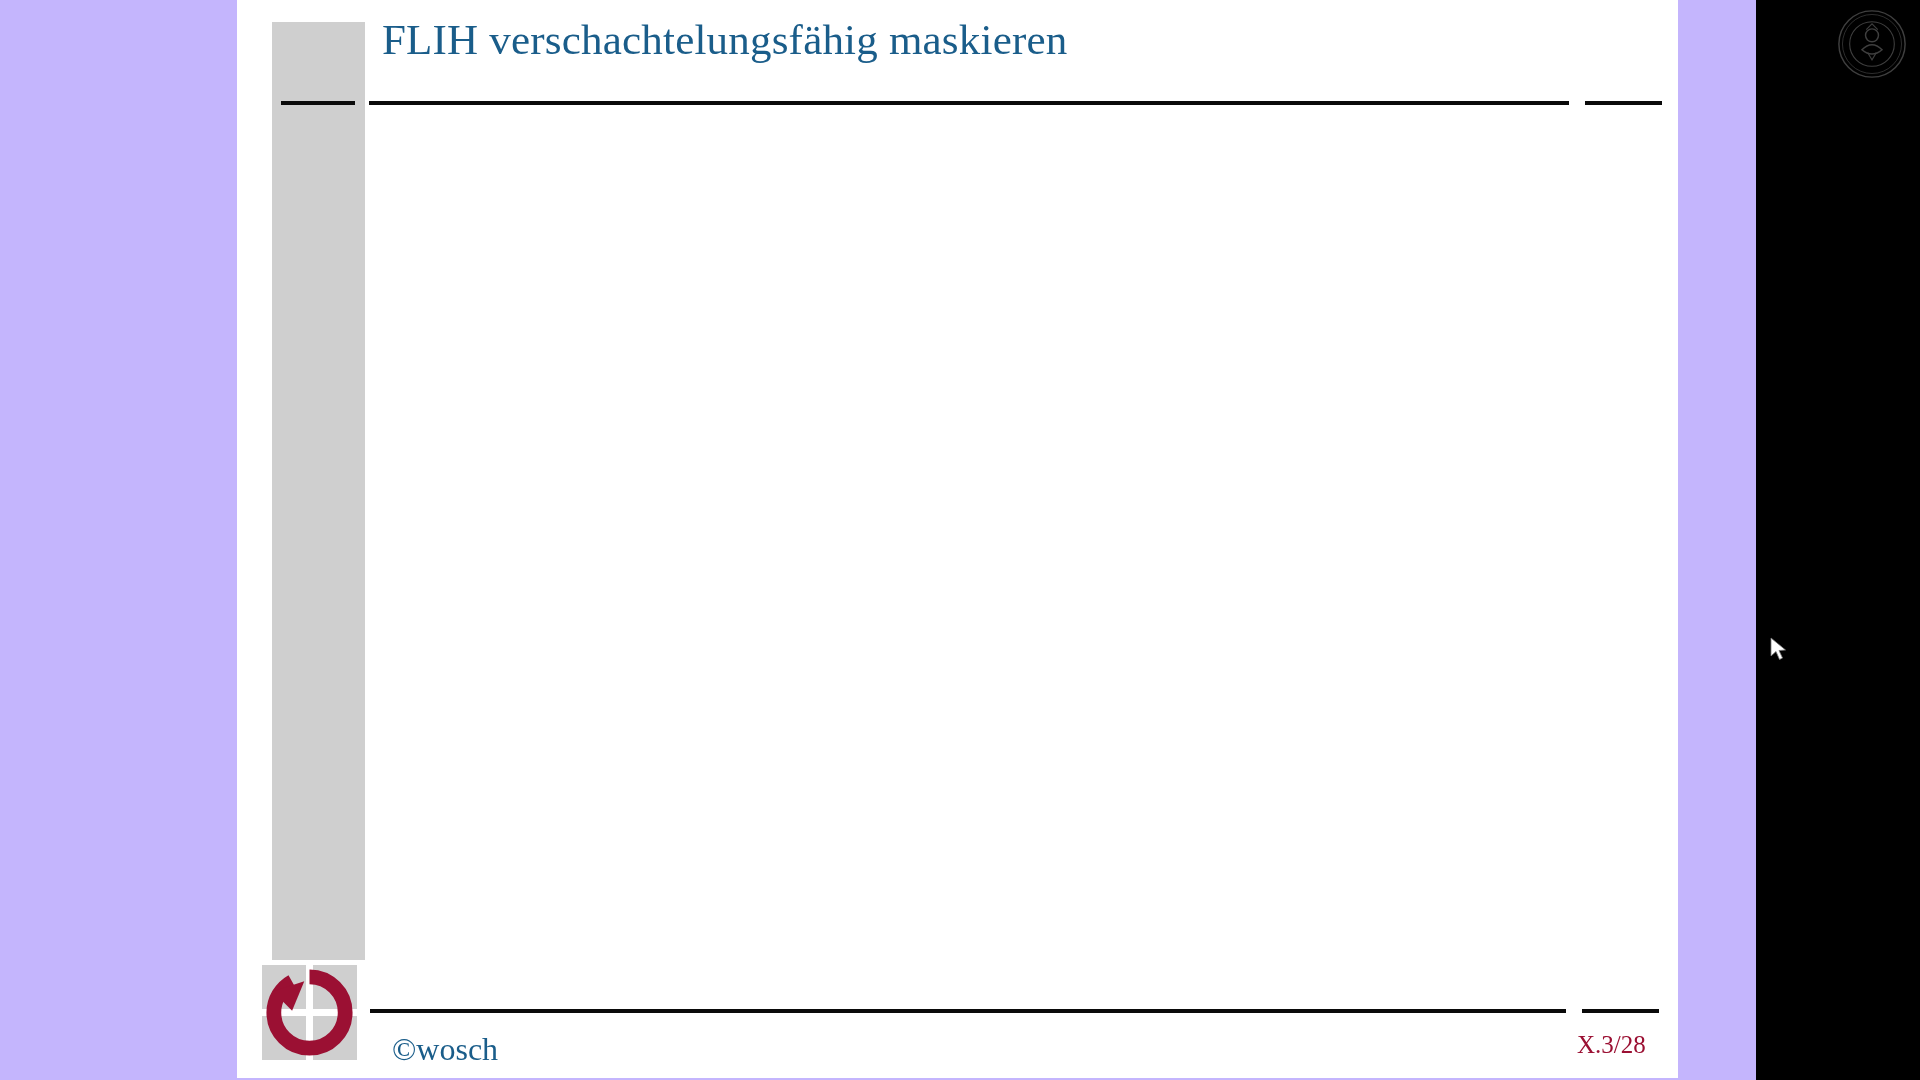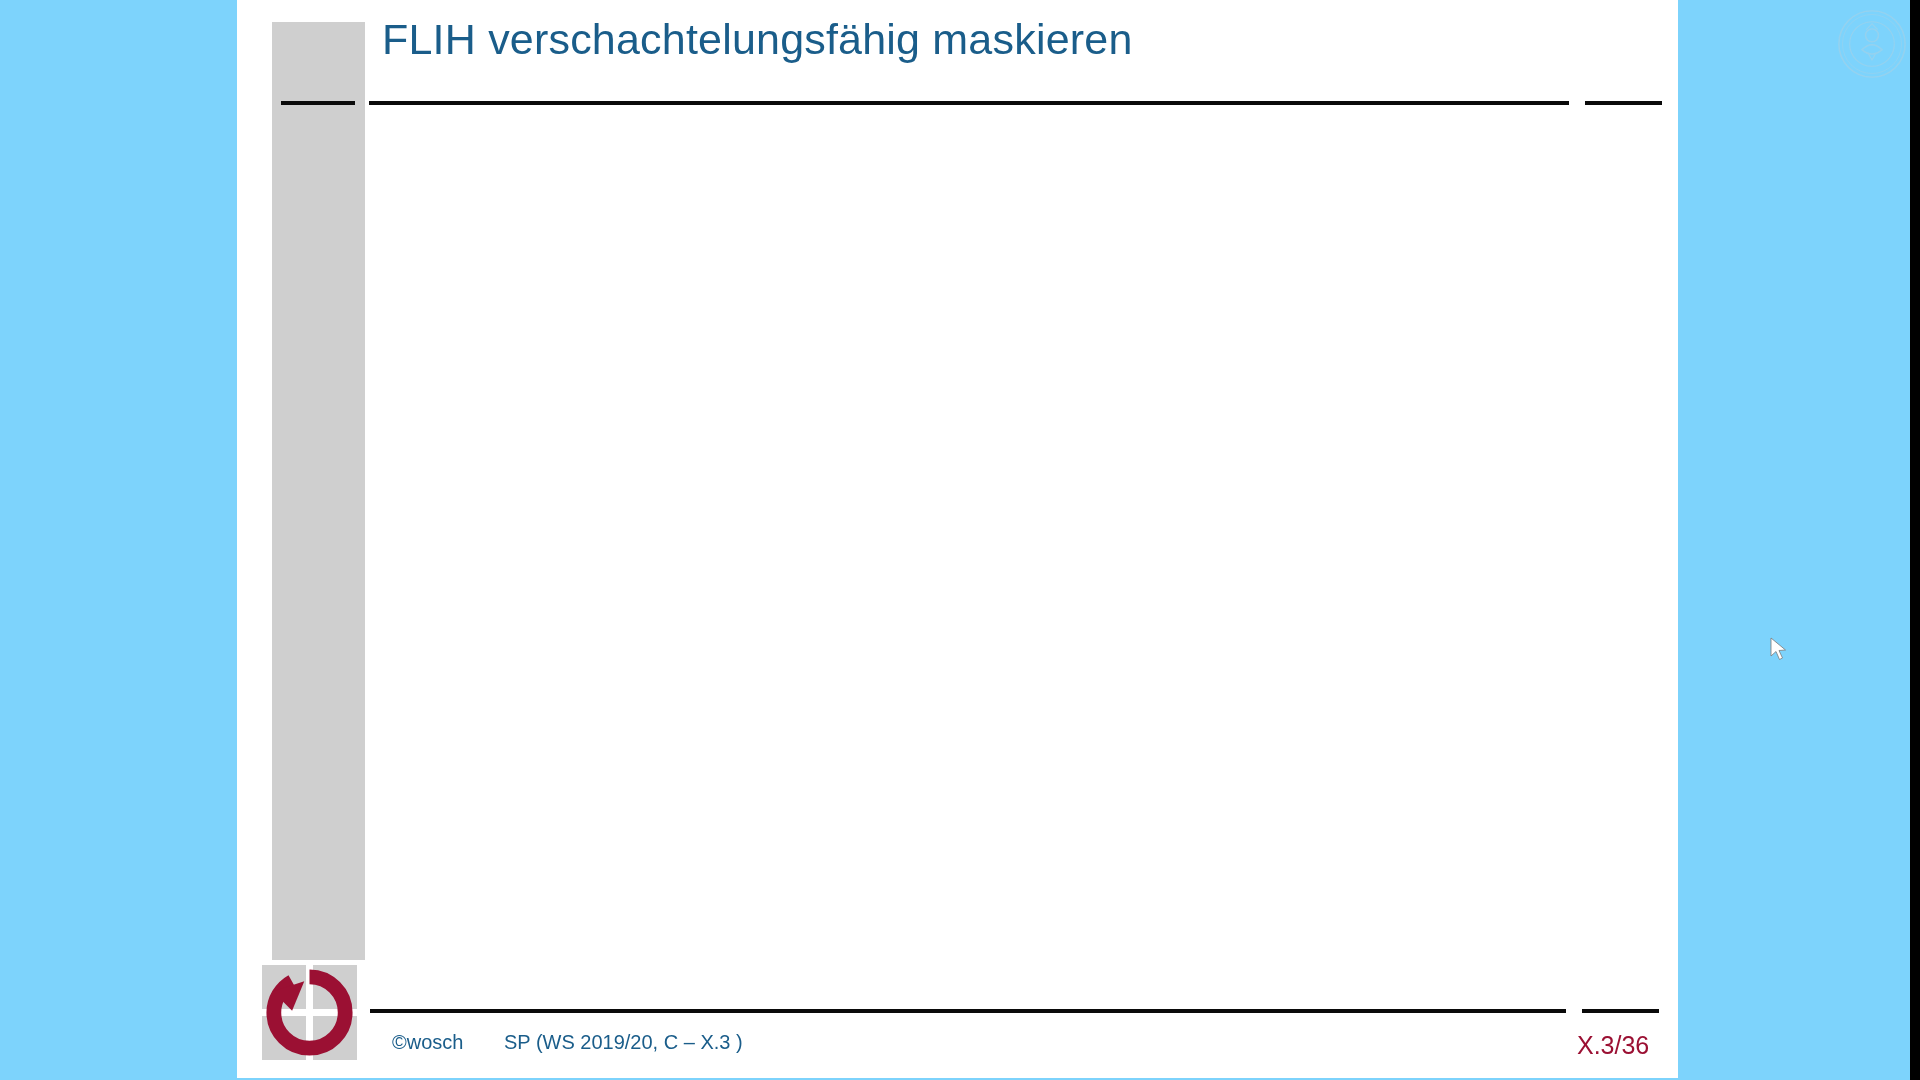--- a/index.html
+++ b/index.html
@@ -7,23 +7,24 @@
     padding: 0;
     background: #000000;
     width: 1920px;
     height: 1080px;
     overflow: hidden;
     font-family: "Liberation Sans", sans-serif;
   }
 
   #viewport {
     position: relative;
-    width: 1910px;
+    width: 1756px;
     height: 1080px;
-    background: #7dd3fc;
+    background: #c4b5fd;
+    font-family: Liberation Serif, serif;
   }
 
   
   #slide {
     position: absolute;
     left: 237px;
     top: 0px;
     width: 1441px;
     height: 1078px;
     background: #ffffff;
@@ -127,21 +128,21 @@
     top: 1009px;
     width: 77px;
     height: 4px;
     background: #0a0a0a;
   }
 
   
   .footer-text {
     position: absolute;
     top: 1031px;
-    font-size: 20px;
+    font-size: 32px;
     color: #1a5d8a;
     white-space: nowrap;
     font-weight: 400;
   }
   #footer-author   { left: 155px; }
   #footer-course   { left: 267px; }
   #footer-section  { left: 561px; }
   #footer-pagenum  {
     position: absolute;
     top: 1031px;
@@ -199,22 +200,21 @@
                  A 41 41 0 1 1 9 50
                  A 41 41 0 0 1 30 14.5" fill="none" stroke="#9b1033" stroke-width="17" stroke-linecap="butt"></path>
         <polygon points="8,26 44,14 30,48" fill="#9b1033"></polygon>
       </svg>
     </div>
 
     <div id="footer-rule-main"></div>
     <div id="footer-rule-right"></div>
 
     <div id="footer-author" class="footer-text">©wosch</div>
-    <div id="footer-course" class="footer-text">SP (WS 2019/20, C – X.3 )</div>
-    <div id="footer-pagenum">X.3/36</div>
+    <div id="footer-pagenum">X.3/28</div>
 
   </div>
 
   <svg id="seal" viewBox="0 0 100 100">
     <circle cx="50" cy="50" r="46" fill="none" stroke="#cfcfcf" stroke-width="2"></circle>
     <circle cx="50" cy="50" r="41" fill="none" stroke="#cfcfcf" stroke-width="1"></circle>
     <circle cx="50" cy="50" r="31" fill="none" stroke="#cfcfcf" stroke-width="1.5"></circle>
     <circle cx="50" cy="38" r="9" fill="none" stroke="#cfcfcf" stroke-width="2"></circle>
     <path d="M 36 58 Q 50 44 64 58 Q 50 70 36 58 Z" fill="none" stroke="#cfcfcf" stroke-width="2"></path>
     <path d="M 42 30 L 50 22 L 58 30" fill="none" stroke="#cfcfcf" stroke-width="1.5"></path>

